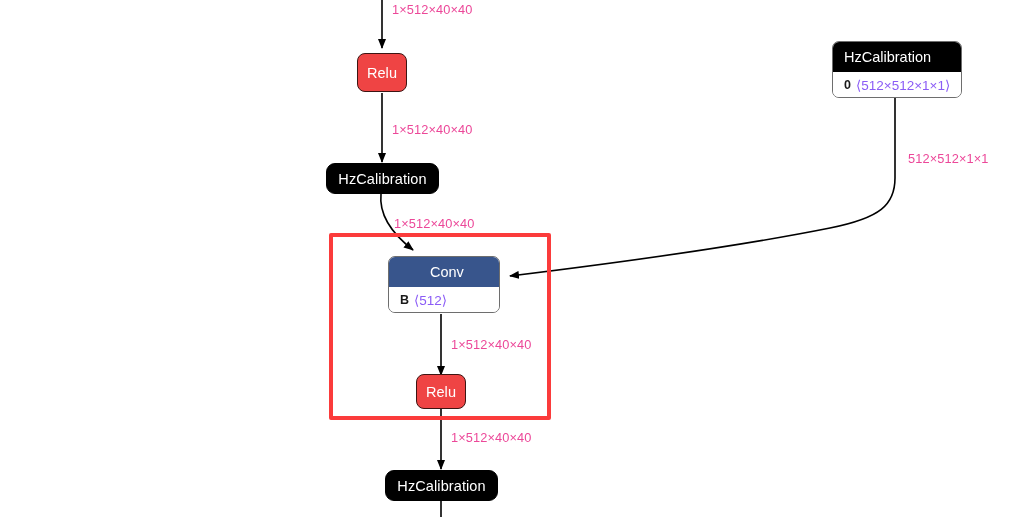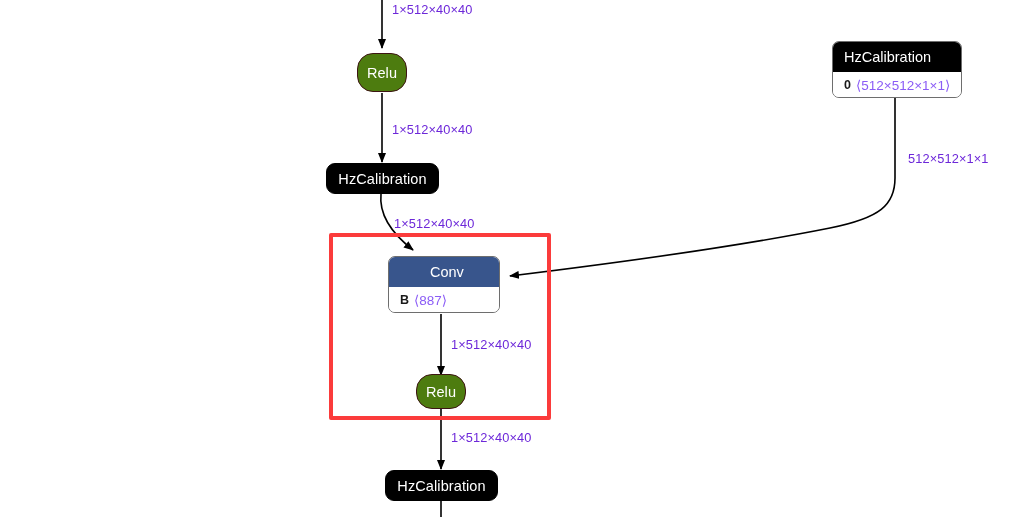--- a/index.html
+++ b/index.html
@@ -35,23 +35,23 @@
     align-items: center;
     justify-content: center;
     box-sizing: border-box;
     border-radius: 9px;
     font-size: 14.5px;
     color: #ffffff;
     white-space: nowrap;
     letter-spacing: 0.1px;
   }
   .node-relu {
-    background: #4d7c0f;
+    background: #ef4444;
     border: 1px solid #3d1513;
-    border-radius: 16px;
+    border-radius: 8px;
   }
   .node-hz {
     background: #000000;
     border: 1px solid #000000;
     border-radius: 9px;
   }
 
   
   .node-box {
     position: absolute;
@@ -89,21 +89,21 @@
     color: #8b5cf6;
     font-size: 13.5px;
   }
   .hdr-conv { background: #38558c; }
   .hdr-black { background: #000000; }
 
   
   .edge-label {
     position: absolute;
     font-size: 12.8px;
-    color: #6d28d9;
+    color: #ec4899;
     white-space: nowrap;
     letter-spacing: 0.1px;
   }
 
   
   .highlight-rect {
     position: absolute;
     box-sizing: border-box;
     border: 4px solid #fb3b3b;
     background: transparent;
@@ -156,21 +156,21 @@
       <span class="nb-val">⟨512×512×1×1⟩</span>
     </div>
   </div>
 
   <div class="node-box" style="left:388px; top:256px; width:112px; height:57px;">
     <div class="nb-header hdr-conv" style="height:30px;padding-left:41px;">
       <span>Conv</span>
     </div>
     <div class="nb-body" style="height:25px;">
       <span class="nb-key">B</span>
-      <span class="nb-val">⟨887⟩</span>
+      <span class="nb-val">⟨512⟩</span>
     </div>
   </div>
 
   <div class="node-simple node-relu" style="left:416px; top:374px; width:50px; height:35px;">
     <span>Relu</span>
   </div>
 
   <div class="node-simple node-hz" style="left:385px; top:470px; width:113px; height:31px;">
     <span>HzCalibration</span>
   </div>

